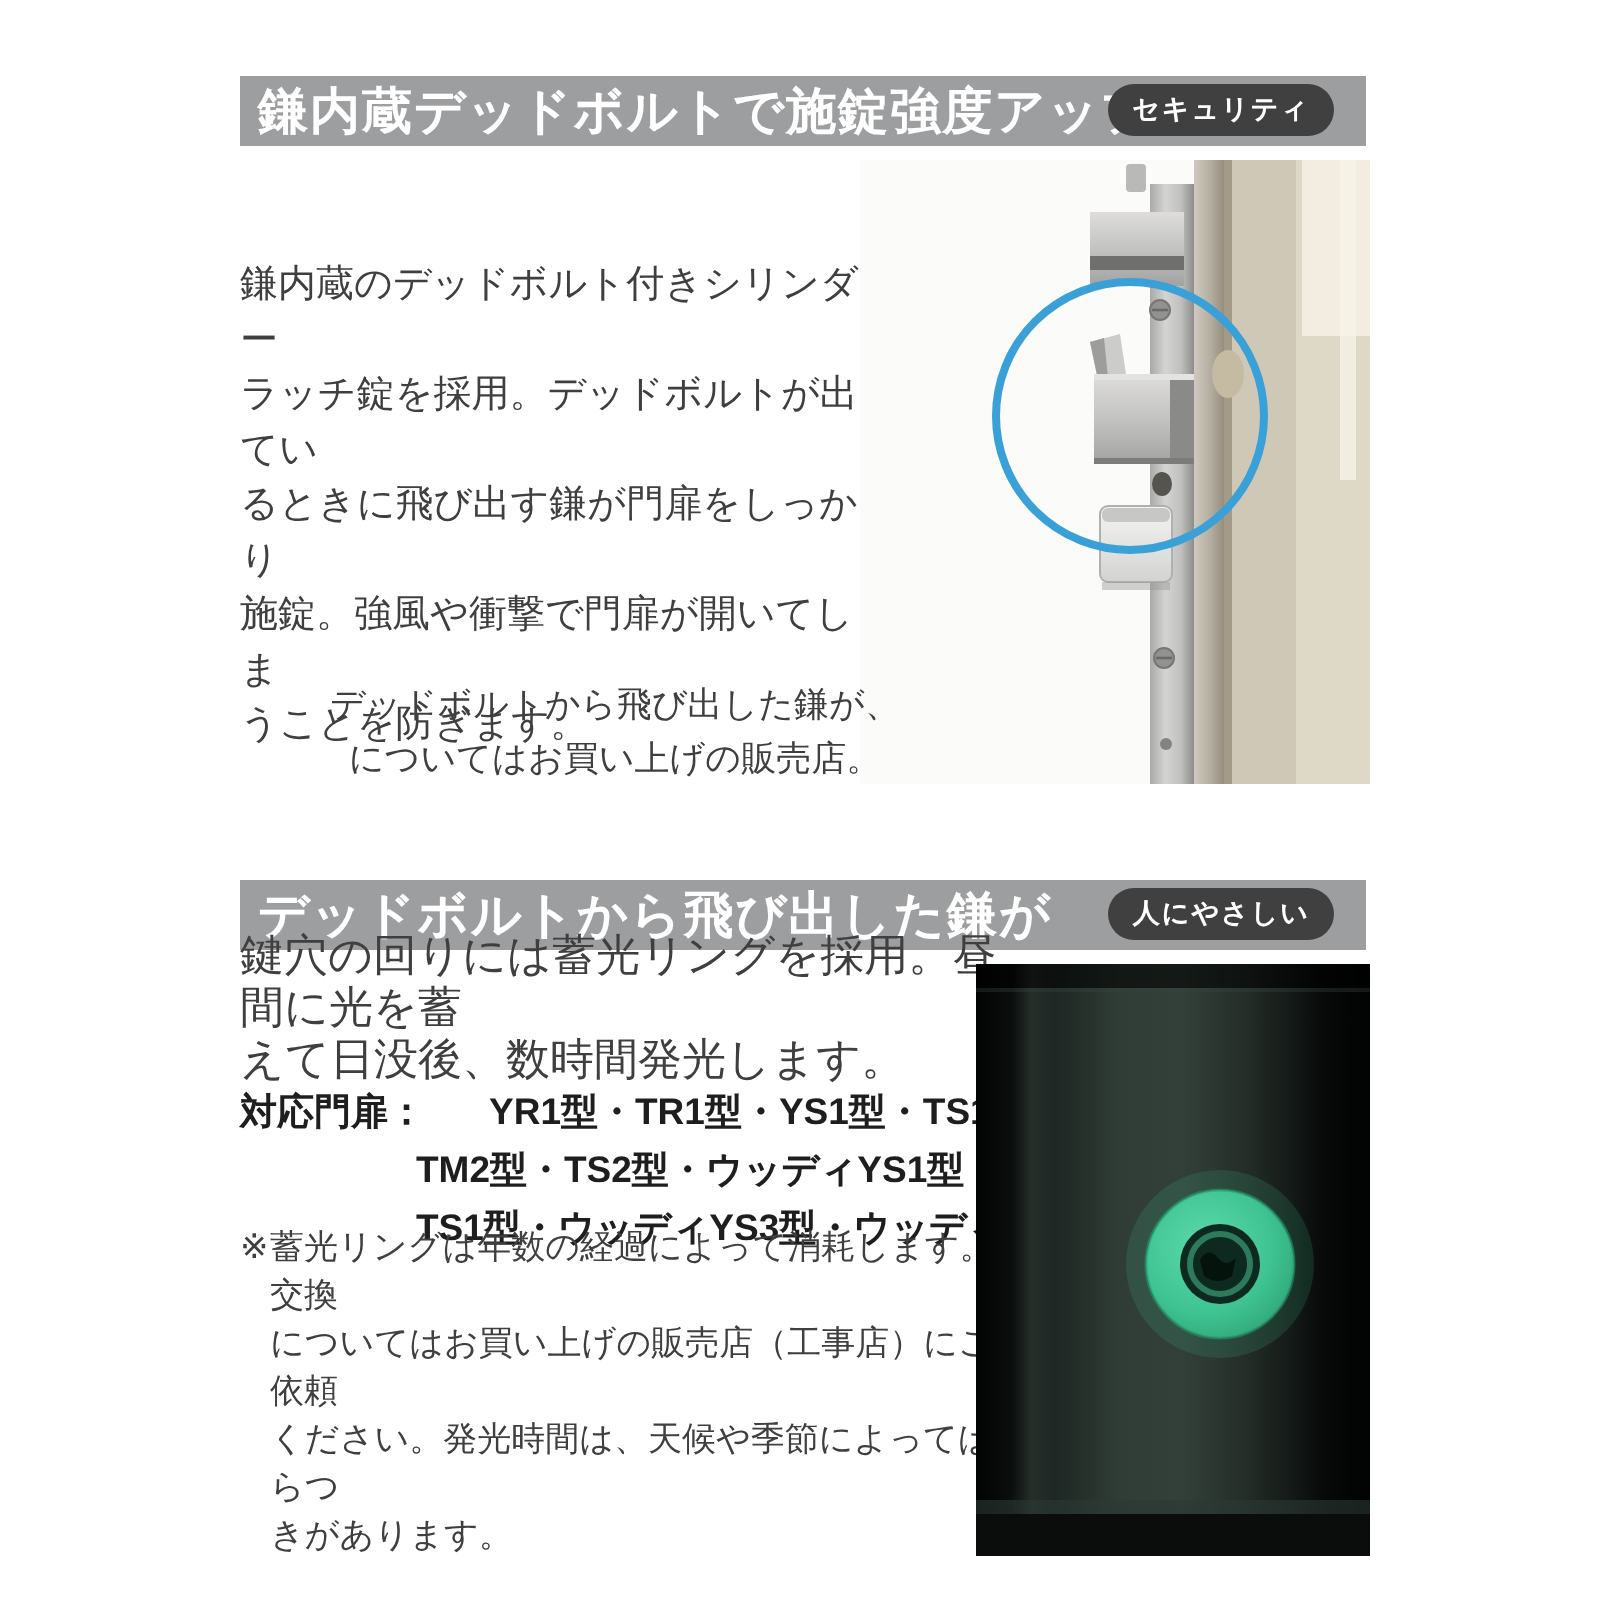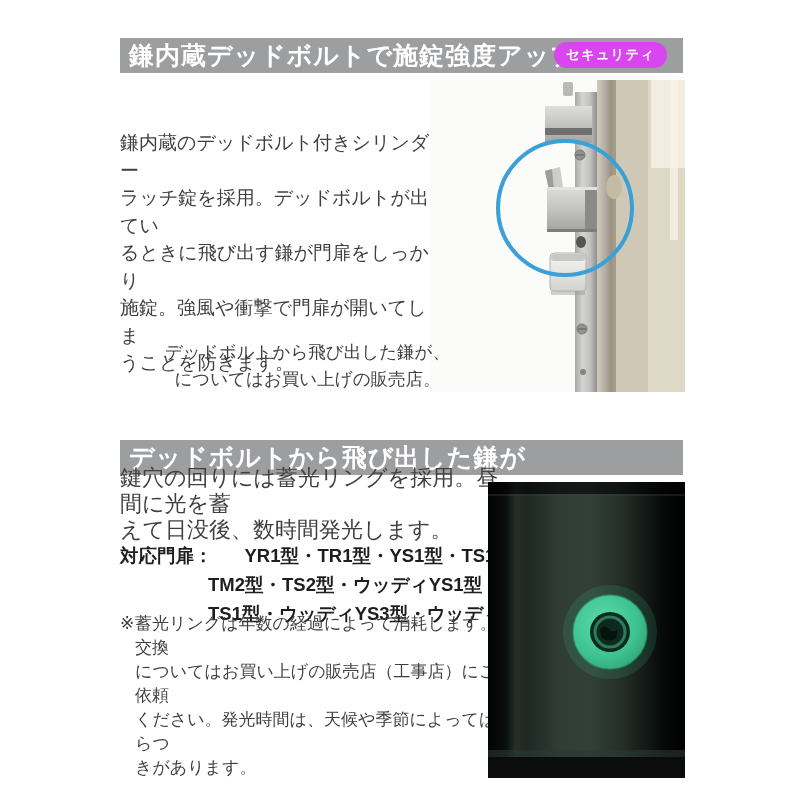--- a/index.html
+++ b/index.html
@@ -4,21 +4,21 @@
 <style>
   html,body{margin:0;padding:0;background:#ffffff;}
   body{font-family:"Liberation Sans","DejaVu Sans",sans-serif;}
   .page{position:relative;width:800px;height:800px;background:#ffffff;overflow:hidden;}
 
   .header-bar{position:absolute;left:120px;width:563px;height:35px;background:#9d9ea0;
     display:flex;align-items:center;}
   .header-title{color:#ffffff;font-weight:bold;font-size:25px;letter-spacing:1px;
     padding-left:9px;white-space:nowrap;}
   .badge{position:absolute;right:16px;top:4px;height:26px;min-width:104px;
-    background:#d946ef;border-radius:14px;color:#ffffff;font-weight:bold;font-size:13.5px;
+    background:#404040;border-radius:14px;color:#ffffff;font-weight:bold;font-size:13.5px;
     display:flex;align-items:center;justify-content:center;padding:0 12px;box-sizing:border-box;
     letter-spacing:1px;}
 
   .body-text{position:absolute;color:#3f3f3f;white-space:pre-line;}
   .sec1-body{left:120px;top:85px;width:320px;font-size:19px;line-height:27.5px;margin-top:44px;}
   .sec1-caption{left:165px;top:339px;width:285px;font-size:17.5px;line-height:27px;
     text-align:center;}
   .sec2-body{left:120px;top:465px;width:380px;font-size:22px;line-height:26px;}
 
   .models{position:absolute;left:120px;top:541px;width:380px;color:#1e1e1e;
@@ -115,20 +115,21 @@
     </g>
 
     <circle cx="135" cy="128" r="67" fill="none" stroke="#3aa0d8" stroke-width="4"></circle>
   </svg>
 
   <div class="body-text sec1-caption">デッドボルトから飛び出した鎌が、
 についてはお買い上げの販売店。</div>
 
   <div class="header-bar" style="top:440px;">
     <span class="header-title">デッドボルトから飛び出した鎌が</span>
+    <span class="badge">人にやさしい</span>
   </div>
 
   <div class="body-text sec2-body">鍵穴の回りには蓄光リングを採用。昼間に光を蓄
 えて日没後、数時間発光します。</div>
 
   <div class="models">
     <div class="models-row1">
       <span>対応門扉：</span>
       <span>YR1型・TR1型・YS1型・TS1型・YM1型・</span>
     </div>

